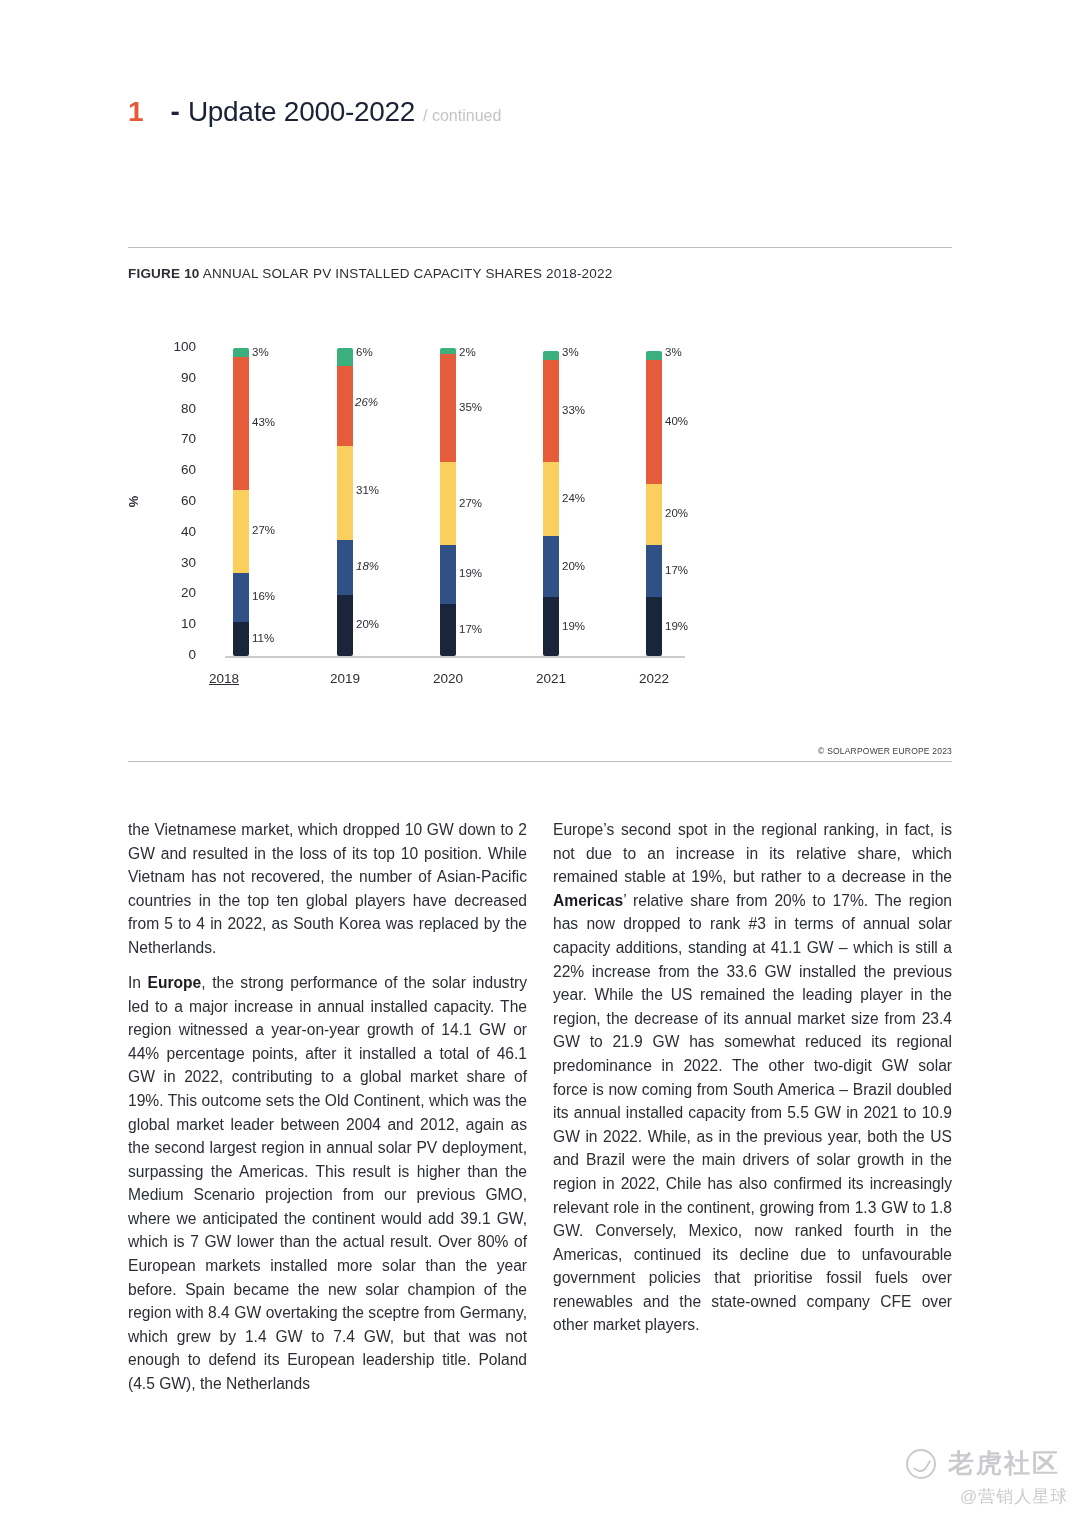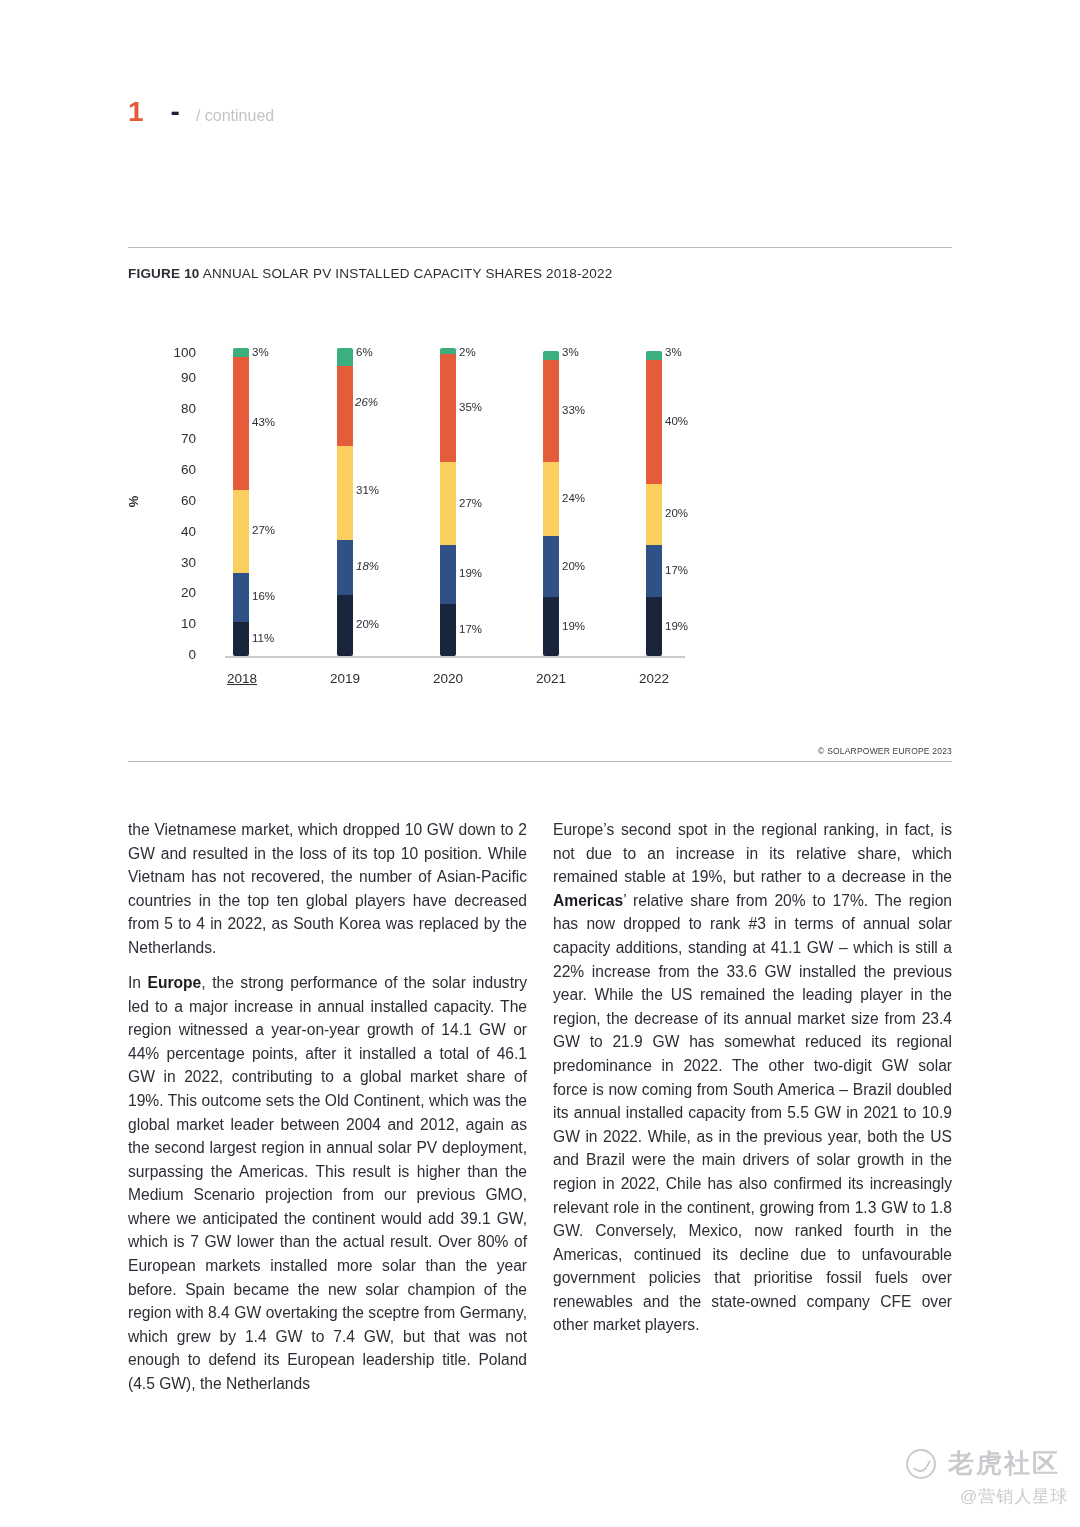--- a/index.html
+++ b/index.html
@@ -48,20 +48,21 @@
   .wm-logo { width: 30px; height: 30px; border: 2px solid #c9cbcf; border-radius: 50%; margin-right: 12px; display: inline-block; position: relative; }
   .wm-logo::after { content: ""; position: absolute; left: 8px; top: 6px; width: 10px; height: 14px; border: 2px solid #c9cbcf; border-left: none; border-top: none; border-radius: 0 0 8px 0; transform: rotate(30deg); }
   .wm-sub { font-size: 17px; margin-top: 4px; margin-left: 54px; letter-spacing: 1px; }
 </style>
 </head>
 <body>
 
 <div class="page-header">
   <span class="chap-num">1</span>
   <span class="title-sep">-</span>
+  <span class="title-light">Update 2000-2022</span>
   <span class="title-cont">/ continued</span>
 </div>
 
 <div class="rule" style="top:247px"></div>
 
 <div class="fig-caption">
   <b>FIGURE 10</b>
   <span>ANNUAL SOLAR PV INSTALLED CAPACITY SHARES 2018-2022</span>
 </div>
 
@@ -71,21 +72,21 @@
       <div class="ytick" style="top: 647px;">0</div>
       <div class="ytick" style="top: 616.2px;">10</div>
       <div class="ytick" style="top: 585.4px;">20</div>
       <div class="ytick" style="top: 554.6px;">30</div>
       <div class="ytick" style="top: 523.8px;">40</div>
       <div class="ytick" style="top: 493px;">60</div>
       <div class="ytick" style="top: 462.2px;">60</div>
       <div class="ytick" style="top: 431.4px;">70</div>
       <div class="ytick" style="top: 400.6px;">80</div>
       <div class="ytick" style="top: 369.8px;">90</div>
-      <div class="ytick" style="top: 339px; margin-top: 6px;">100</div>
+      <div class="ytick" style="top: 339px;">100</div>
     </div>
   <div class="baseline"></div>
   <div id="bars">
       <div class="seglabel" style="left: 252px; top: 632.06px;">11%</div>
       <div class="seglabel" style="left: 252px; top: 590.48px;">16%</div>
       <div class="seglabel" style="left: 252px; top: 524.26px;">27%</div>
       <div class="seglabel" style="left: 252px; top: 416.46px;">43%</div>
       <div class="seglabel" style="left: 252px; top: 346px;">3%</div>
       <div class="bar" style="left: 233px;">
         <div class="seg first" style="background: rgb(25, 37, 58); height: 33.88px;"></div>
@@ -137,21 +138,21 @@
       <div class="seglabel" style="left: 665px; top: 346px;">3%</div>
       <div class="bar" style="left: 646px;">
         <div class="seg first" style="background: rgb(25, 37, 58); height: 58.52px;"></div>
         <div class="seg" style="background: rgb(47, 81, 133); height: 52.36px;"></div>
         <div class="seg" style="background: rgb(251, 207, 94); height: 61.6px;"></div>
         <div class="seg" style="background: rgb(228, 92, 58); height: 123.2px;"></div>
         <div class="seg last" style="background: rgb(59, 176, 126); height: 9.24px;"></div>
       </div>
     </div>
   <div id="xticks">
-      <div class="xtick" style="left: 212px; text-decoration: underline;">2018</div>
+      <div class="xtick" style="left: 194px; text-decoration: underline;">2018</div>
       <div class="xtick" style="left: 315px;">2019</div>
       <div class="xtick" style="left: 418px;">2020</div>
       <div class="xtick" style="left: 521px;">2021</div>
       <div class="xtick" style="left: 624px;">2022</div>
     </div>
 </div>
 
 <div class="copyright">© SOLARPOWER EUROPE 2023</div>
 <div class="rule" style="top:761px"></div>
 

